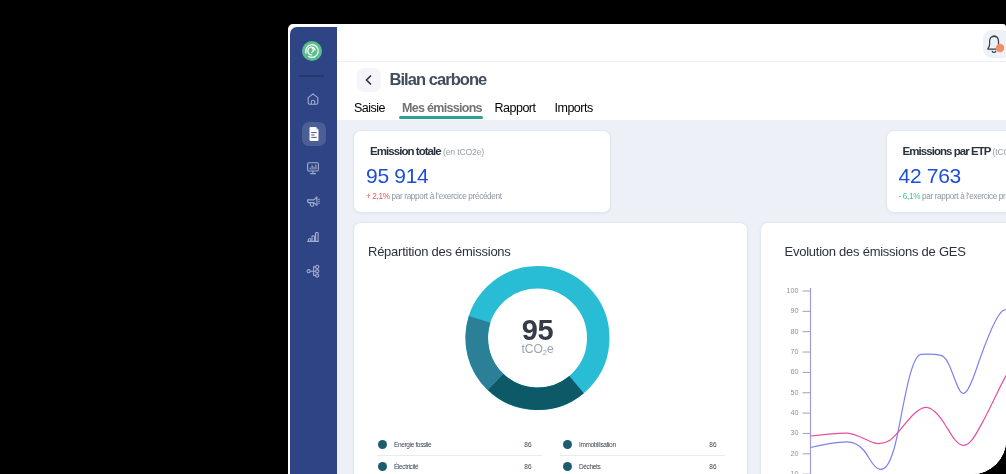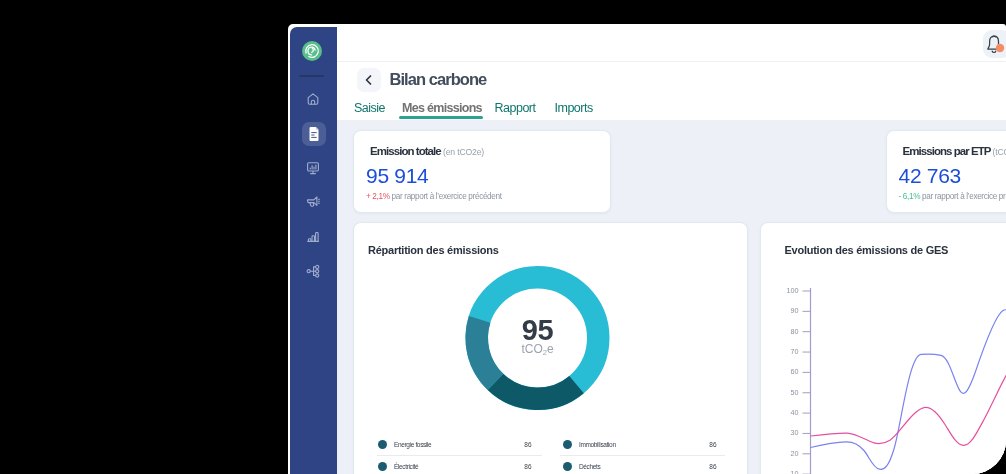--- a/index.html
+++ b/index.html
@@ -7,31 +7,31 @@
 #win{position:absolute;left:288px;top:24px;width:718px;height:450px;background:#fff;border-radius:5px 3px 34px 0;overflow:hidden}
 #content{position:absolute;left:48.5px;top:36.5px;right:0;bottom:0;background:#fff}
 #sidebar{position:absolute;left:2px;top:2.5px;width:46.5px;bottom:0;background:#2e4485;border-radius:7px 0 0 0}
 #sbdiv{position:absolute;left:9px;top:48.5px;width:25px;height:2px;background:#263765;border-radius:1px}
 .sbicon{position:absolute;left:15px}
 #hdr-border{position:absolute;left:0;top:36.5px;right:0;height:1px;background:#edf1f7}
 #bell{position:absolute;left:695px;top:5.5px;width:28px;height:28px;border-radius:9px;background:#edf1f8}
 
 #backbtn{left:20.5px;top:7.5px;width:24px;height:24px;border-radius:7px;background:#f3f5fa}
 #title{left:53px;top:9.5px;font-size:16.5px;font-weight:bold;color:#414c5c;letter-spacing:-.95px}
-.tab{top:40px;font-size:12.5px;color:#0f766e;letter-spacing:-.5px}
+.tab{top:40px;font-size:12.5px;color:#000000;letter-spacing:-.5px}
 #tabline{left:62.5px;top:55.5px;width:84px;height:2.5px;background:#2ea292;border-radius:2px}
 .card{background:#fff;border:1px solid #e0e8f0;border-radius:8px;box-shadow:0 1px 3px rgba(27,52,100,.05)}
 .kpi{top:69.5px;height:83px}
 .kpi .lbl{position:absolute;left:16px;top:14px;font-size:11.5px;font-weight:bold;color:#29323d;letter-spacing:-.95px}
 .kpi .lbl span{font-weight:normal;font-size:8.7px;color:#98a1ac;letter-spacing:-.2px}
 .kpi .num{position:absolute;left:12px;top:32.5px;font-size:21px;font-weight:normal;color:#1d4ed8;letter-spacing:-.3px}
 .kpi .delta{position:absolute;left:12px;top:61px;font-size:8.2px;color:#8b95a1;letter-spacing:-.35px}
 .red{color:#e4555f}
 .green{color:#43bd8f}
-.sect-title{font-size:11px;font-weight:bold;color:#29323d;letter-spacing:-.25px}
+.sect-title{font-size:13px;font-weight:normal;color:#29323d;letter-spacing:-.25px}
 .leg-dot{position:absolute;width:9px;height:9px;border-radius:50%;background:#1d5b70}
 .leg-txt{position:absolute;font-size:6.5px;color:#3a444f;letter-spacing:-.35px}
 .leg-val{position:absolute;font-size:6.5px;color:#3a444f;text-align:right;width:30px}
 .leg-sep{position:absolute;height:1px;background:#e8ecf1}
 </style></head>
 <body>
 <div id="win">
   <div id="content">
     <div class="abs" style="left:0;top:59.5px;right:0;bottom:0;background:#edf1f7"></div>
     <div class="abs" id="backbtn">

